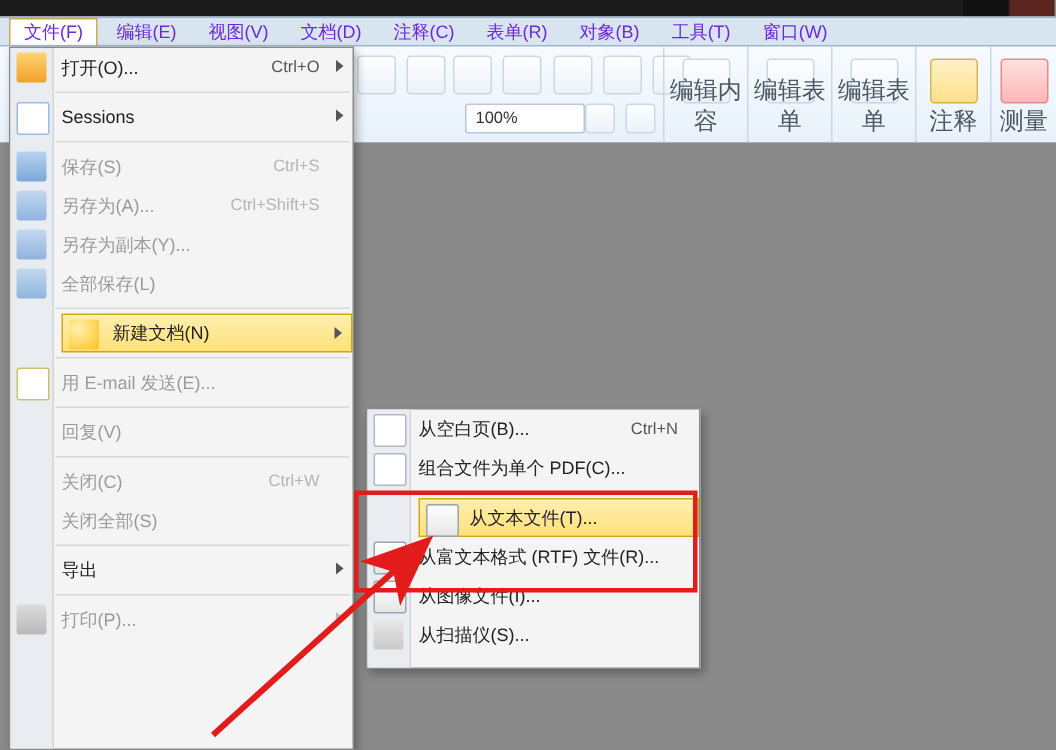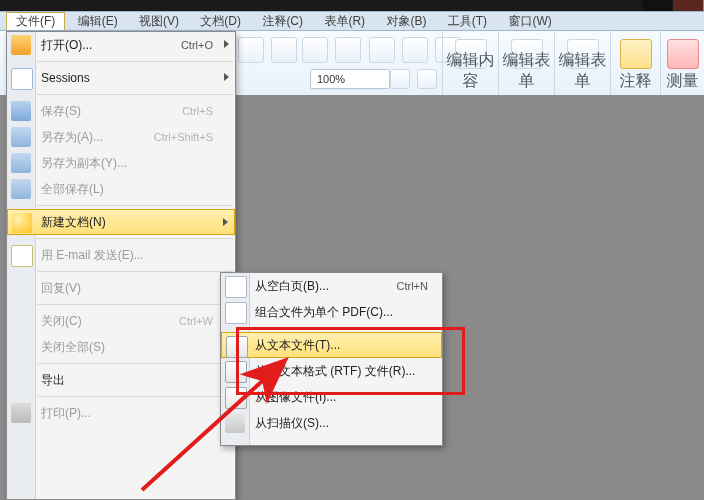--- a/index.html
+++ b/index.html
@@ -4,21 +4,21 @@
 <style>
   html,body{margin:0;padding:0;font-family:"Microsoft YaHei","SimSun",Arial,sans-serif;font-size:12px;color:#333;background:#8f8f8f;}
   .app-window{position:relative;width:704px;height:500px;overflow:hidden;background:#8f8f8f;}
   
   .title-bar{position:absolute;left:0;top:0;width:703px;height:11px;background:#1a1a1a;}
   .title-bar .btn{position:absolute;top:0;width:30px;height:11px;}
   .title-bar .btn.maximize{left:642px;background:#111;}
   .title-bar .btn.close{left:673px;background:#c0392b;opacity:.4;}
   
   .menu-bar{position:absolute;left:0;top:11px;right:0;height:20px;background:#d8e4ef;border-top:1px solid #9db6cc;border-bottom:1px solid #9db6cc;padding-left:6px;box-sizing:border-box;}
-  .menu-bar .item{display:inline-block;height:18px;line-height:18px;padding:0 9px;color:#404040;}
+  .menu-bar .item{display:inline-block;height:18px;line-height:18px;padding:0 9px;color:#6d28d9;}
   .menu-bar .item.active{background:#fff;border:1px solid #cca94a;border-bottom:none;box-sizing:border-box;line-height:16px;}
   
   .ribbon{position:absolute;left:0;top:31px;right:0;height:64px;background:linear-gradient(#f7fbff,#e8f1fa);border-bottom:1px solid #c6d7e6;} 
   .ribbon .block{position:absolute;top:0;height:64px;border-right:1px solid #cad8e6;box-sizing:border-box;text-align:center;}
   .ribbon .block .lbl{position:absolute;bottom:3px;left:0;right:0;font-size:16px;color:#4a5864;}
   .ribbon .iconbtn{display:inline-block;width:24px;height:24px;margin:2px 2px;border:1px solid #cbd7e3;border-radius:3px;background:linear-gradient(#ffffff,#eaf2fa);vertical-align:top;}
   .ribbon .iconbtn.small{width:18px;height:18px;}
   .ribbon .iconbtn.gold{background:linear-gradient(#fff2c6,#ffe08a);border-color:#d8b247;}
   .ribbon .zoom{position:absolute;left:310px;top:38px;width:72px;height:18px;border:1px solid #b8c7d6;background:#fff;border-radius:2px;line-height:18px;padding-left:6px;font-size:11px;color:#333;}
   
@@ -27,24 +27,24 @@
   .menu{position:absolute;background:#f4f4f4;border:1px solid #8a8a8a;box-shadow:2px 3px 6px rgba(0,0,0,.3);}
   .menu .strip{position:absolute;left:0;top:0;bottom:0;width:28px;background:#e9edf1;border-right:1px solid #d3d3d3;}
   .menu .row{position:relative;height:26px;line-height:26px;padding-left:34px;padding-right:80px;white-space:nowrap;color:#222;}
   .menu .row.disabled{color:#9a9a9a;}
   .menu .row .sc{position:absolute;right:22px;top:0;color:#555;font-size:11px;}
   .menu .row.disabled .sc{color:#b4b4b4;}
   .menu .row .arrow{position:absolute;right:6px;top:8px;width:0;height:0;border-top:4px solid transparent;border-bottom:4px solid transparent;border-left:5px solid #555;}
   .menu .row.disabled .arrow{border-left-color:#bdbdbd;}
   .menu .sep{height:1px;margin:3px 2px 3px 30px;background:#d7d7d7;}
   .menu .row .ico{position:absolute;left:4px;top:3px;width:20px;height:20px;border-radius:2px;}
-  .menu .row.highlight{background:linear-gradient(#ffefb0,#ffe17a);border:1px solid #d4a514;box-sizing:border-box;line-height:24px;padding-left:33px;}
+  .menu .row.highlight{background:linear-gradient(#ffefb0,#ffe17a);border:1px solid #d4a514;box-sizing:border-box;line-height:24px;padding-left:33px;margin-left:34px;}
   .menu-main{left:6px;top:31px;width:228px;height:467px;}
   
-  .menu-sub{left:220px;top:272px;width:221px;height:172px;}
+  .menu-sub{left:244px;top:272px;width:221px;height:172px;}
   .menu-sub .row{padding-right:52px;}
   .menu-sub .row .sc{right:14px;}
   
   .callout{position:absolute;border:3px solid #e21b1b;pointer-events:none;}
   .callout-box{left:236px;top:327px;width:223px;height:62px;}
   
   .red-arrow{position:absolute;left:132px;top:355px;width:165px;height:140px;pointer-events:none;}
   
   .ic-folder{background:linear-gradient(#ffd376,#f3a02a);} 
   .ic-folder2{background:linear-gradient(#ffd376,#f3a02a);border-bottom:4px solid #e48f1a;}

